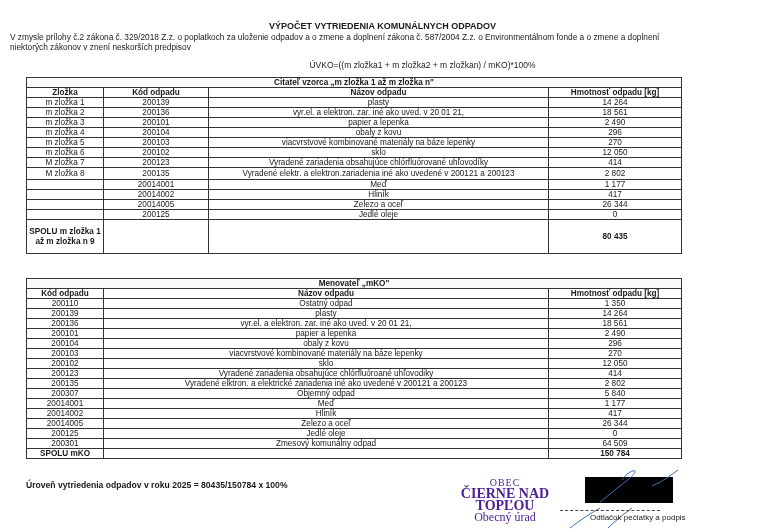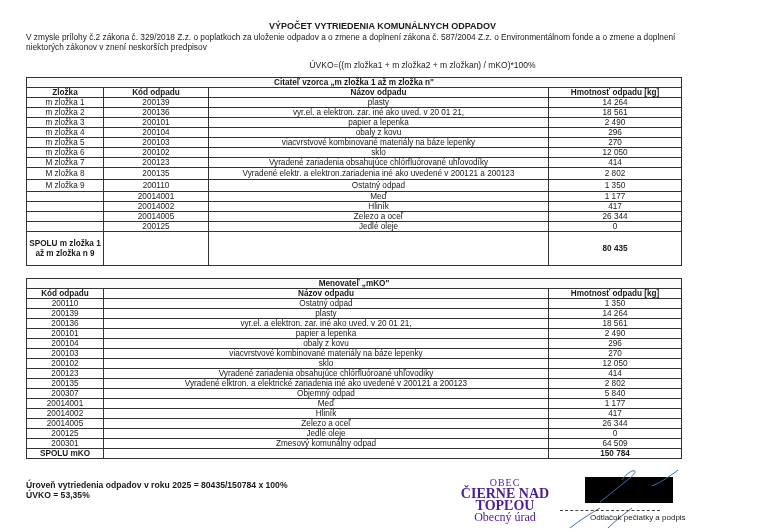--- a/index.html
+++ b/index.html
@@ -1,20 +1,20 @@
 <!DOCTYPE html>
 <html><head>
 <meta charset="utf-8">
 <style>
   html, body { margin:0; padding:0; }
   body { width:765px; height:532px; background:#ffffff; position:relative; overflow:hidden;
          font-family:"Liberation Sans", sans-serif; color:#1a1a1a; }
   .abs { position:absolute; }
   .title { left:0; width:765px; top:21px; text-align:center; font-size:9px; font-weight:bold; }
-  .intro { left:26px; top:32px; width:660px; font-size:8.3px; line-height:10.3px; }
+  .intro { left:10px; top:32px; width:660px; font-size:8.3px; line-height:10.3px; }
   .formula { left:0; width:765px; top:60px; text-align:center; font-size:8.5px;margin-left:40px; }
   table { border-collapse:collapse; table-layout:fixed; position:absolute; }
   td, th { border:1px solid #333; font-size:8.2px; padding:0 2px; height:9px; line-height:9px;
            text-align:center; white-space:nowrap; overflow:hidden; }
   th { font-weight:bold; }
   .caption { font-weight:bold; text-align:center; background:#fafafa; }
   .t1 { left:26px; top:77px; width:655px; }
   .t2 { left:26px; top:278px; width:655px; }
   .bold { font-weight:bold; }
   .spolu { height:33px; line-height:10px; white-space:normal; }
@@ -98,26 +98,20 @@
         <td>Vyradené zariadenia obsahujúce chlórfluórované uhľovodíky</td>
         <td>414</td>
       </tr>
       <tr>
         <td class="tall">M zložka 8</td>
         <td class="tall">200135</td>
         <td class="tall">Vyradené elektr. a elektron.zariadenia iné ako uvedené v 200121 a 200123</td>
         <td class="tall">2 802</td>
       </tr>
       <tr>
-        <td class="tall">M zložka 9</td>
-        <td class="tall">200110</td>
-        <td class="tall">Ostatný odpad</td>
-        <td class="tall">1 350</td>
-      </tr>
-      <tr>
         <td></td>
         <td>20014001</td>
         <td>Meď</td>
         <td>1 177</td>
       </tr>
       <tr>
         <td></td>
         <td>20014002</td>
         <td>Hliník</td>
         <td>417</td>
@@ -242,21 +236,20 @@
       <tr>
     <td class="bold">SPOLU mKO</td>
     <td></td>
     <td class="bold">150 784</td>
   </tr>
 </tbody>
   </table>
 
 <div class="abs result">
   <div>Úroveň vytriedenia odpadov v roku 2025 = 80435/150784 x 100%</div>
-  <div>ÚVKO = 53,35%</div>
 </div>
 
 <div class="abs stamp">
   <div class="l1">OBEC</div>
   <div class="l2">ČIERNE NAD TOPĽOU</div>
   <div class="l3">Obecný úrad</div>
 </div>
 
 <div class="abs redact"></div>
 <svg class="abs scribble" width="120" height="66" viewBox="0 0 120 66">

